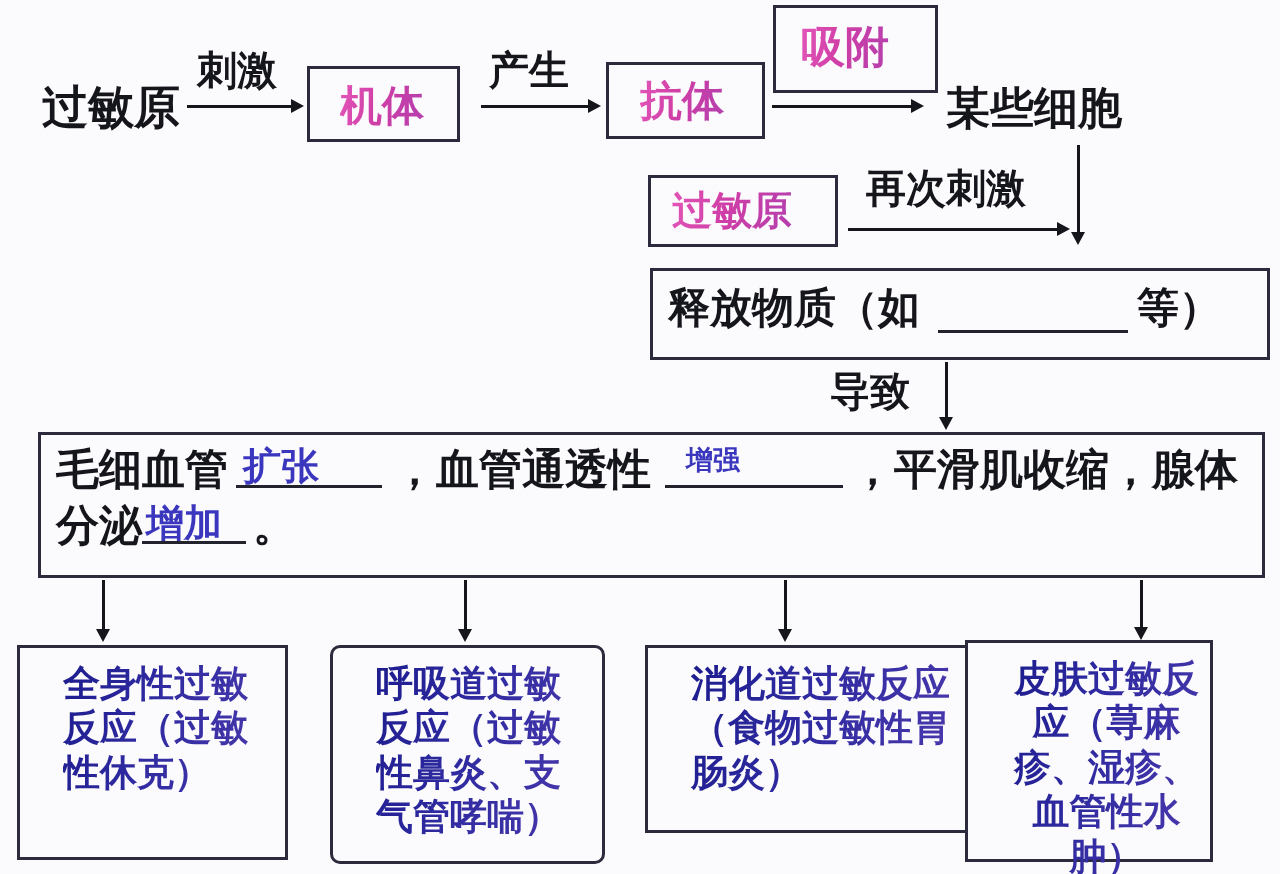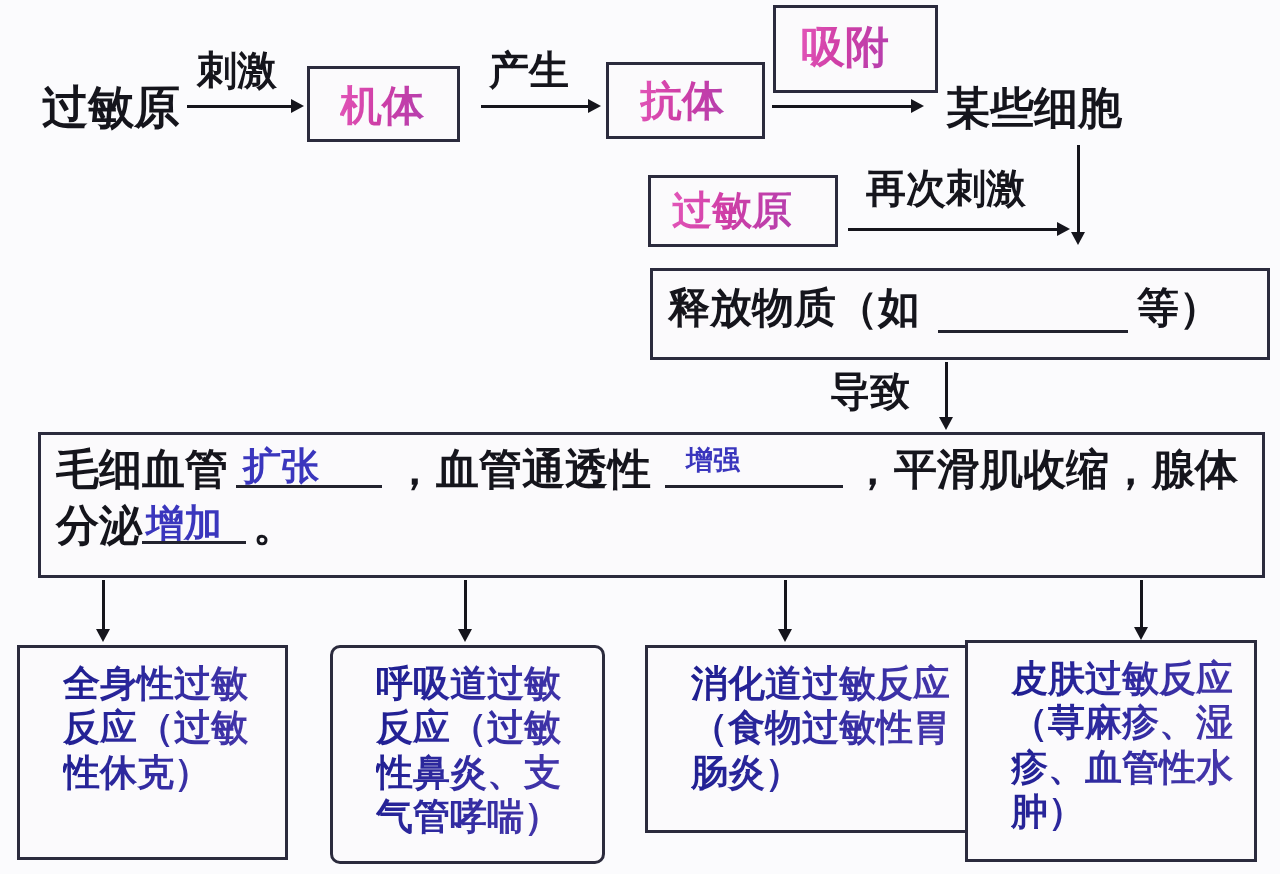--- a/index.html
+++ b/index.html
@@ -174,17 +174,17 @@
   </div>
 
   <div class="box" style="left:330px; top:645px; width:275px; height:219px;border-radius:10px;">
     <div class="cellbox-text navy">呼吸道过敏反应（过敏性鼻炎、支气管哮喘）</div>
   </div>
 
   <div class="box" style="left:645px; top:645px; width:335px; height:188px;">
     <div class="cellbox-text navy">消化道过敏反应（食物过敏性胃肠炎）</div>
   </div>
 
-  <div class="box" style="left:965px; top:640px; width:292px; height:222px;">
+  <div class="box" style="left:965px; top:640px; width:248px; height:222px;text-align:center;">
     <div class="cellbox-text navy">皮肤过敏反应（荨麻疹、湿疹、血管性水肿）</div>
   </div>
 
 </div>
 
 </body></html>

